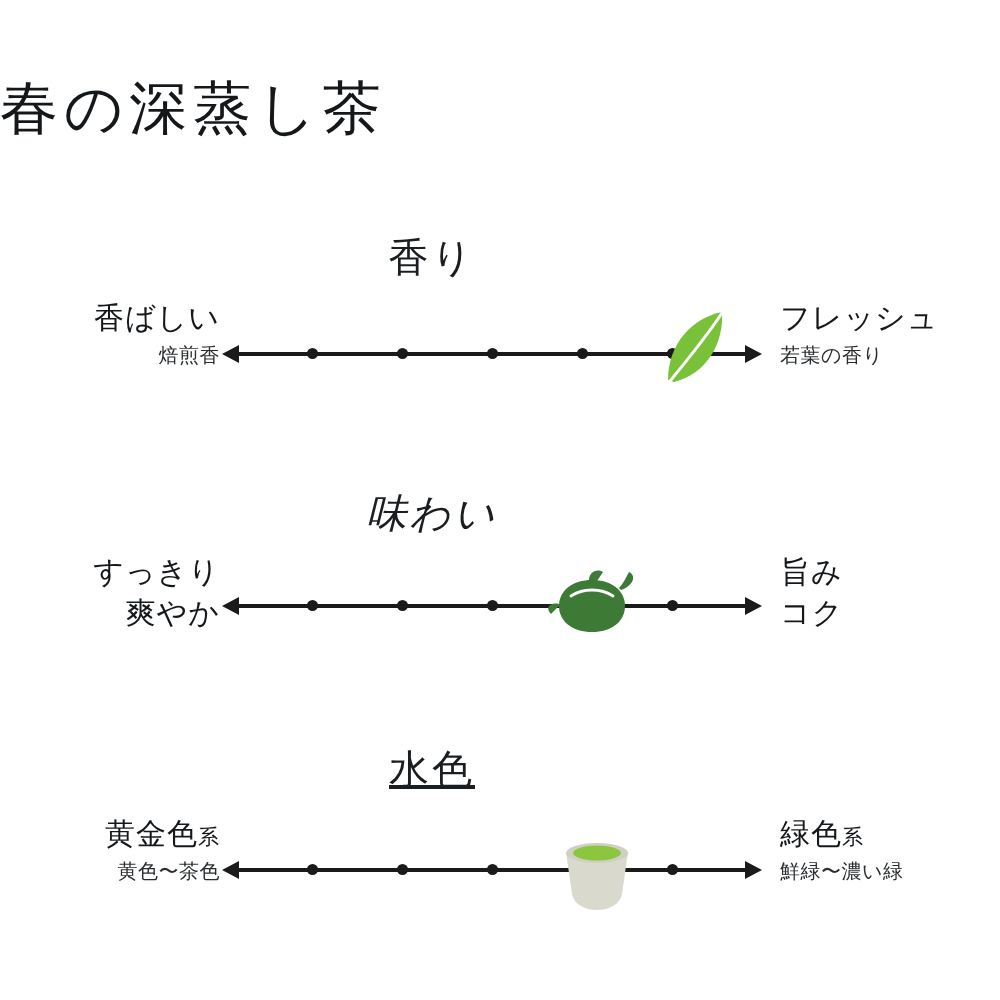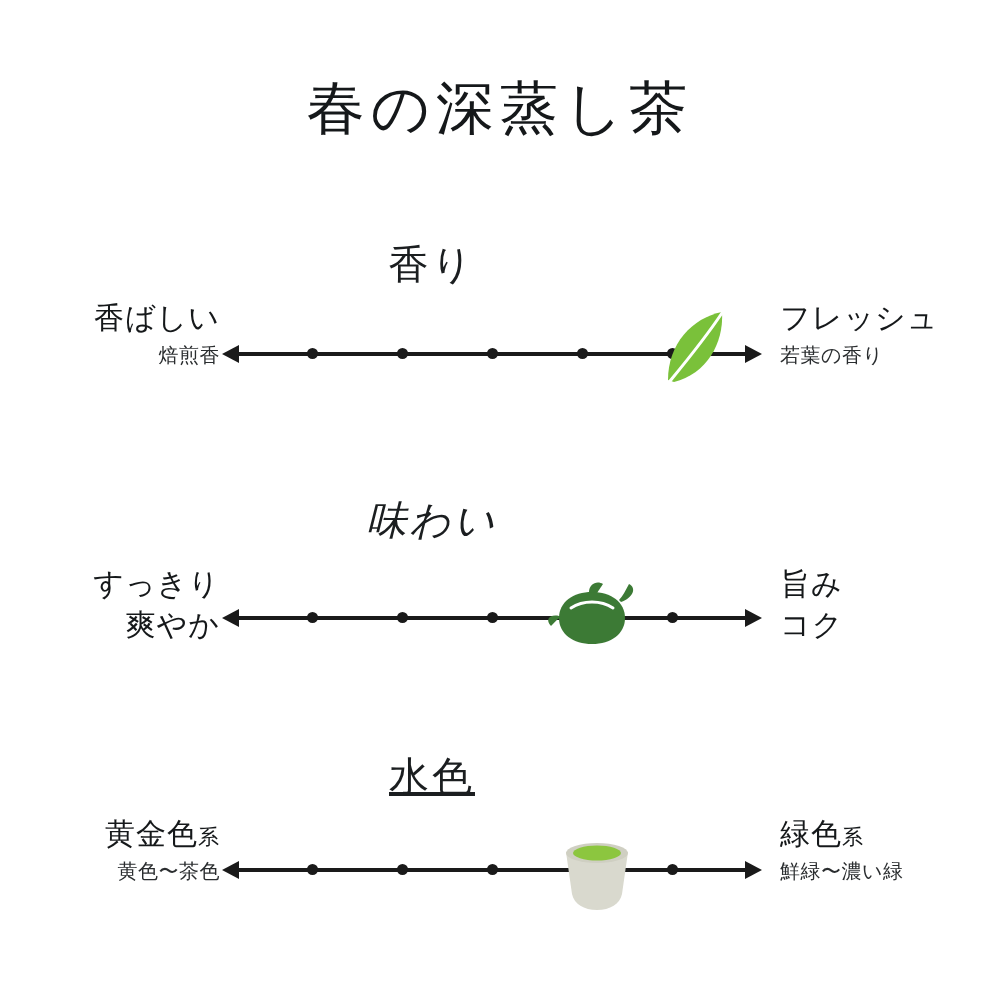--- a/index.html
+++ b/index.html
@@ -19,42 +19,40 @@
     width: 1000px;
     height: 1000px;
   }
 
   
   .title {
     position: absolute;
     top: 70px;
     left: 0;
     width: 1000px;
-    text-align: center;
     font-size: 58px;
     letter-spacing: 6px;
     color: #15181a;
     font-family: Liberation Serif, serif;
   }
 
   
   .group {
     position: absolute;
     left: 0;
     width: 1000px;
   }
   .group-title {
     position: absolute;
     left: 0;
     width: 864px;
     text-align: center;
     font-size: 40px;
     letter-spacing: 3px;
     color: #1b1e20;
-    margin-top: 7px;
   }
 
   .axis-row {
     position: absolute;
     left: 0;
     width: 1000px;
     height: 120px;
   }
 
   
@@ -190,21 +188,21 @@
           <path d="M28 86 C28 50 52 24 82 18 C84 50 66 80 34 88 Z" fill="#7ac13a"></path>
           <path d="M30 87 C44 70 64 46 82 19" stroke="#ffffff" stroke-width="3" fill="none" stroke-linecap="round"></path>
         </svg>
       </div>
     </div>
   </div>
 
   <div class="group" style="top:486px;">
     <div class="group-title" style="top:0;font-style:italic;">味わい</div>
 
-    <div class="axis-row" style="top:72px;">
+    <div class="axis-row" style="top:60px;">
 
       <div class="side left two-line">
         <div class="main">すっきり</div>
         <div class="main">爽やか</div>
       </div>
 
       <div class="side right two-line">
         <div class="main">旨み</div>
         <div class="main">コク</div>
       </div>

